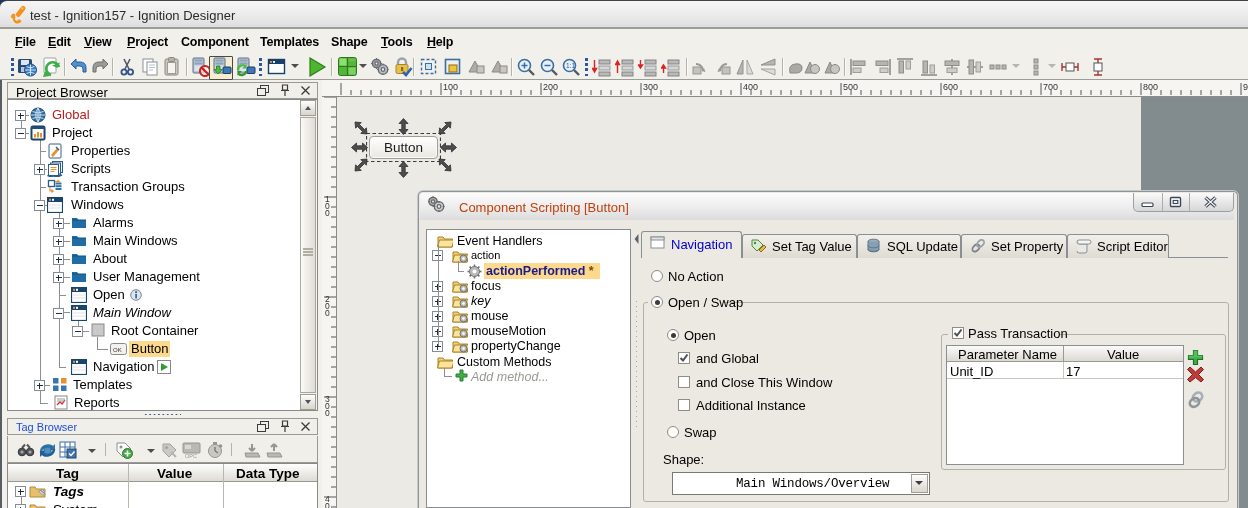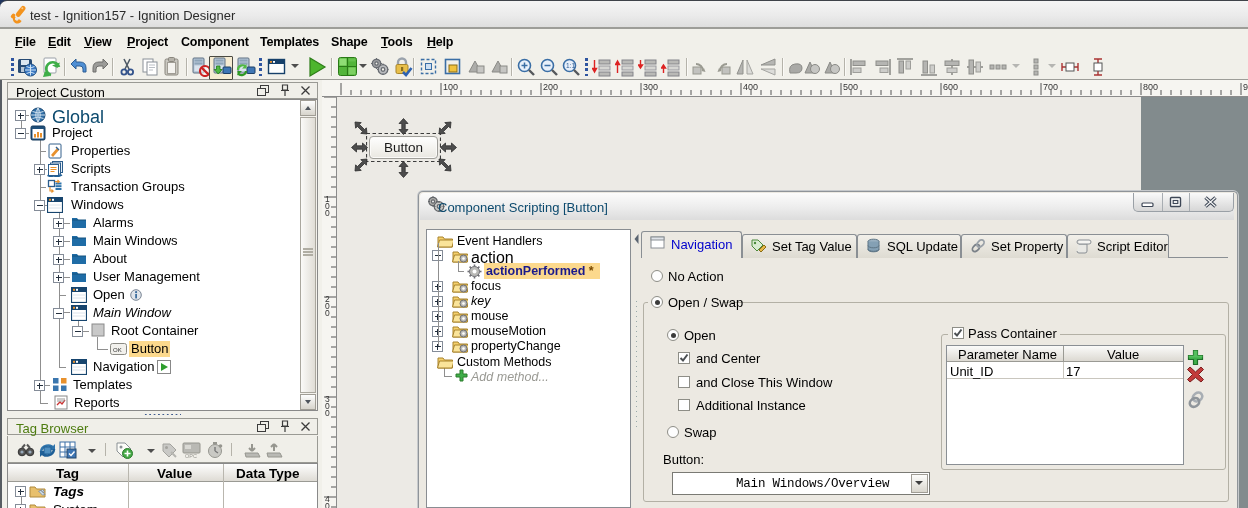--- a/index.html
+++ b/index.html
@@ -280,21 +280,21 @@
 <div class="abs" style="left:1048px;top:64px;width:0;height:0;border-left:4px solid transparent;border-right:4px solid transparent;border-top:4.5px solid #b5b5b2;"></div>
 <svg class="abs" style="left:1060px;top:57px" width="20" height="20" viewBox="0 0 20 20">
     <path d="M2 10 h16 M2 6 v8 M18 6 v8" stroke="#a33" stroke-width="1.4"></path>
     <rect x="6" y="6" width="8" height="8" fill="#fff" stroke="#555"></rect>
   </svg>
 <svg class="abs" style="left:1088px;top:57px" width="20" height="20" viewBox="0 0 20 20">
     <path d="M10 2 v16 M6 2 h8 M6 18 h8" stroke="#a33" stroke-width="1.4"></path>
     <rect x="6" y="6" width="8" height="8" fill="#fff" stroke="#555"></rect>
   </svg>
 <div class="abs" style="left:7px;top:82px;width:311px;height:17px;background:#f0efe9;border:1px solid #9a9a94;box-sizing:border-box;"></div>
-<div class="abs txt" style="left:16px;top:84.5px;font-size:13px;color:#000;">Project Custom</div>
+<div class="abs txt" style="left:16px;top:84.5px;font-size:13px;color:#000;">Project Browser</div>
 <svg class="abs" style="left:257px;top:85px" width="12" height="11">
     <rect x="3.5" y="0.5" width="8" height="7" fill="none" stroke="#3b3b3b"></rect>
     <rect x="0.5" y="3.5" width="8" height="7" fill="#f0efe9" stroke="#3b3b3b"></rect>
   </svg>
 <svg class="abs" style="left:280px;top:84px" width="10" height="13">
     <path d="M2.5 1 h5 v5 h-5 z M1 6.5 h8 M5 6.5 v5.5" stroke="#3b3b3b" fill="none" stroke-width="1.2"></path>
   </svg>
 <svg class="abs" style="left:300px;top:85px" width="11" height="11">
     <path d="M1.5 1.5 L9.5 9.5 M9.5 1.5 L1.5 9.5" stroke="#3b3b3b" stroke-width="1.3"></path>
   </svg>
@@ -326,21 +326,21 @@
 <div class="abs" style="left:45px;top:169px;width:2px;height:1px;background:#8f8f8f;"></div>
 <div class="abs" style="left:45px;top:205px;width:2px;height:1px;background:#8f8f8f;"></div>
 <div class="abs" style="left:45px;top:385px;width:5px;height:1px;background:#8f8f8f;"></div>
 <div class="abs" style="left:26px;top:133px;width:3px;height:1px;background:#8f8f8f;"></div>
 <div class="abs" style="left:26px;top:115px;width:3px;height:1px;background:#8f8f8f;"></div>
 <div class="exp plus" style="left:15px;top:110px;"></div>
 <svg class="abs" style="left:30px;top:107px" width="16" height="16" viewBox="0 0 16 16">
     <circle cx="8" cy="8" r="7" fill="#2e6ca4" stroke="#1c4a74"></circle>
     <path d="M1 8 h14 M8 1 v14 M2.5 4.5 q5.5 3 11 0 M2.5 11.5 q5.5 -3 11 0 M8 1 q-4.5 7 0 14 M8 1 q4.5 7 0 14" stroke="#cfe0ee" fill="none" stroke-width="1"></path>
   </svg>
-<div class="abs txt" style="left:52px;top:107px;font-size:18px;color:#0c4a6e;">Global</div>
+<div class="abs txt" style="left:52px;top:107px;font-size:13px;color:#b91c1c;">Global</div>
 <div class="exp" style="left:15px;top:128px;"></div>
 <svg class="abs" style="left:30px;top:125px" width="16" height="16" viewBox="0 0 16 16">
     <rect x="1" y="1" width="14" height="14" rx="1.5" fill="#1f4f7a" stroke="#143a5c"></rect>
     <rect x="2.5" y="4" width="11" height="9.5" fill="#fff"></rect>
     <rect x="4" y="9" width="2" height="3.5" fill="#e8912d"></rect>
     <rect x="7" y="7" width="2" height="5.5" fill="#e8912d"></rect>
     <rect x="10" y="8" width="2" height="4.5" fill="#e8912d"></rect>
   </svg>
 <div class="abs txt" style="left:52px;top:125px;font-size:13px;color:#000;">Project</div>
 <svg class="abs" style="left:47px;top:143px" width="16" height="16" viewBox="0 0 16 16">
@@ -453,21 +453,21 @@
   </svg>
 <div class="abs txt" style="left:73px;top:377px;font-size:13px;color:#000;">Templates</div>
 <svg class="abs" style="left:54px;top:395px" width="14" height="15" viewBox="0 0 14 15">
     <rect x="1" y="1" width="12" height="13" fill="#fff" stroke="#888"></rect>
     <path d="M3 10 l3 -3 2 2 3 -4" stroke="#c33" fill="none" stroke-width="1.3"></path>
     <path d="M3 4 h8 M3 6 h8" stroke="#999"></path>
   </svg>
 <div class="abs txt" style="left:74px;top:395px;font-size:13px;color:#000;">Reports</div>
 <div class="abs" style="left:144px;top:412.5px;width:37px;height:3px;background-image:radial-gradient(circle 1.3px at 1.6px 1.5px,#3e5a8c 60%,transparent 66%);background-size:4.4px 3px;"></div>
 <div class="abs" style="left:7px;top:418px;width:311px;height:17px;background:#f0efe9;border:1px solid #9a9a94;box-sizing:border-box;"></div>
-<div class="abs txt" style="left:16px;top:420.5px;font-size:13px;color:#4d7c0f;">Tag Browser</div>
+<div class="abs txt" style="left:16px;top:420.5px;font-size:11px;color:#1d4ed8;">Tag Browser</div>
 <svg class="abs" style="left:257px;top:421px" width="12" height="11">
     <rect x="3.5" y="0.5" width="8" height="7" fill="none" stroke="#3b3b3b"></rect>
     <rect x="0.5" y="3.5" width="8" height="7" fill="#f0efe9" stroke="#3b3b3b"></rect>
   </svg>
 <svg class="abs" style="left:280px;top:420px" width="10" height="13">
     <path d="M2.5 1 h5 v5 h-5 z M1 6.5 h8 M5 6.5 v5.5" stroke="#3b3b3b" fill="none" stroke-width="1.2"></path>
   </svg>
 <svg class="abs" style="left:300px;top:421px" width="11" height="11">
     <path d="M1.5 1.5 L9.5 9.5 M9.5 1.5 L1.5 9.5" stroke="#3b3b3b" stroke-width="1.3"></path>
   </svg>
@@ -744,21 +744,21 @@
 <svg class="abs" style="left:427px;top:195px" width="18" height="18" viewBox="0 0 18 18">
     <g stroke="#63666b" stroke-width="1.2">
       <circle cx="6" cy="6.5" r="4.2" fill="#aeaeab"></circle>
       <circle cx="6" cy="6.5" r="1.6" fill="#ececec"></circle>
       <circle cx="12" cy="11.5" r="4.8" fill="#c9c9c6"></circle>
       <circle cx="12" cy="11.5" r="1.8" fill="#ececec"></circle>
     </g>
     <path d="M6 1 v2 M6 10 v2 M1 6.5 h2 M9 6.5 h2" stroke="#63666b"></path>
     <path d="M12 6 v2 M12 15 v2 M6.5 11.5 h2 M15.5 11.5 h2" stroke="#63666b"></path>
   </svg>
-<div class="abs txt" style="left:438px;top:200px;font-size:13px;color:#0c4a6e;">Component Scripting [Button]</div>
+<div class="abs txt" style="left:459px;top:200px;font-size:13px;color:#c2410c;">Component Scripting [Button]</div>
 <div class="abs" style="left:1133px;top:192.5px;width:101px;height:19px;background:linear-gradient(#fafafa,#e4e4e4 60%,#d6d6d6);border:1px solid #9aa0a6;border-top:0;border-radius:0 0 5px 5px;box-sizing:border-box;"></div>
 <div class="abs" style="left:1162px;top:193px;width:1px;height:18px;background:#a8adb2;"></div>
 <div class="abs" style="left:1189px;top:193px;width:1px;height:18px;background:#a8adb2;"></div>
 <svg class="abs" style="left:1141px;top:198px" width="14" height="10" viewBox="0 0 14 10">
     <rect x="1" y="5" width="11" height="3.5" rx="1" fill="#fff" stroke="#3e4756" stroke-width="1.2"></rect>
   </svg>
 <svg class="abs" style="left:1169px;top:196px" width="14" height="12" viewBox="0 0 14 12">
     <rect x="1.5" y="1.5" width="10" height="9" rx="1" fill="#fff" stroke="#3e4756" stroke-width="1.4"></rect>
     <rect x="4.2" y="4.5" width="4.6" height="3" fill="none" stroke="#3e4756" stroke-width="1.2"></rect>
   </svg>
@@ -777,21 +777,21 @@
     <path d="M1 6 L15.5 6 l-2 7 H-1 Z" fill="#fae49a" stroke="#a8832c" transform="translate(1.5,1)"></path>
   </svg>
 <div class="abs txt" style="left:457px;top:234px;font-size:12.5px;">Event Handlers</div>
 <div class="exp" style="left:432px;top:250px;"></div>
 <svg class="abs" style="left:452px;top:248px" width="16" height="16" viewBox="0 0 16 16">
     <path d="M1 4 h5 l1.5 2 H15.5 v8 H1 Z" fill="#f5d06c" stroke="#a8832c"></path>
     <path d="M1 6 L15.5 6 l-2 7 H-1 Z" fill="#fae49a" stroke="#a8832c" transform="translate(1.5,1)"></path>
     <circle cx="11.5" cy="10.5" r="3.5" fill="#b9b9b6" stroke="#6f6f74"></circle>
     <circle cx="11.5" cy="10.5" r="1.3" fill="#fff"></circle>
   </svg>
-<div class="abs txt" style="left:471px;top:249px;font-size:16px;">action</div>
+<div class="abs txt" style="left:471px;top:249px;font-size:11px;">action</div>
 <svg class="abs" style="left:467px;top:264px" width="15" height="15" viewBox="0 0 15 15">
     <circle cx="7.5" cy="7.5" r="5" fill="#b9b9b6" stroke="#6f6f74"></circle>
     <circle cx="7.5" cy="7.5" r="2" fill="#fff"></circle>
     <g stroke="#6f6f74" stroke-width="1.6">
       <line x1="7.5" y1="0.5" x2="7.5" y2="2.5"></line>
       <line x1="7.5" y1="12.5" x2="7.5" y2="14.5"></line>
       <line x1="0.5" y1="7.5" x2="2.5" y2="7.5"></line>
       <line x1="12.5" y1="7.5" x2="14.5" y2="7.5"></line>
       <line x1="2.6" y1="2.6" x2="4" y2="4"></line>
       <line x1="11" y1="11" x2="12.4" y2="12.4"></line>
@@ -894,39 +894,39 @@
 <div class="grp" style="left:643px;top:302px;width:584px;height:198px;border-radius:3px;"></div>
 <div class="abs" style="left:648px;top:295px;width:75px;height:14px;background:#ece9e2;"></div>
 <div class="rb on" style="left:651px;top:296px;"></div>
 <div class="lbl" style="left:668px;top:295px;">Open / Swap</div>
 <div class="rb on" style="left:667px;top:329px;"></div>
 <div class="lbl" style="left:684px;top:328px;">Open</div>
 <div class="cb" style="left:678px;top:352px;"></div>
 <svg class="abs" style="left:678px;top:352px" width="12" height="12">
     <path d="M2.5 6 L5 8.5 L9.5 2.5" stroke="#4b4f52" stroke-width="2" fill="none"></path>
   </svg>
-<div class="lbl" style="left:696px;top:351px;">and Center</div>
+<div class="lbl" style="left:696px;top:351px;">and Global</div>
 <div class="cb" style="left:678px;top:376px;"></div>
 <div class="lbl" style="left:696px;top:375px;">and Close This Window</div>
 <div class="cb" style="left:678px;top:399px;"></div>
 <div class="lbl" style="left:696px;top:398px;">Additional Instance</div>
 <div class="rb" style="left:667px;top:426px;"></div>
 <div class="lbl" style="left:684px;top:425px;">Swap</div>
-<div class="lbl" style="left:663px;top:452px;">Button:</div>
+<div class="lbl" style="left:663px;top:452px;">Shape:</div>
 <div class="abs" style="left:672px;top:472px;width:258px;height:23px;background:#fff;border:1px solid #7a7a74;box-sizing:border-box;"></div>
 <div class="abs txt" style="left:692px;top:477px;font-family:'Liberation Mono',monospace;font-size:12.5px;letter-spacing:-0.2px;margin-left:44px;">Main Windows/Overview</div>
 <div class="abs" style="left:911px;top:474px;width:17px;height:19px;background:linear-gradient(#fdfdfb,#d9d6cd);border:1px solid #a09d95;box-sizing:border-box;"></div>
 <div class="abs" style="left:915px;top:481px;width:0;height:0;border-left:4px solid transparent;border-right:4px solid transparent;border-top:4.5px solid #3e3e3e;"></div>
 <div class="grp" style="left:941px;top:334px;width:283px;height:134px;border-radius:3px;"></div>
 <div class="abs" style="left:948px;top:327px;width:112px;height:14px;background:#ece9e2;"></div>
 <div class="cb" style="left:952px;top:327px;"></div>
 <svg class="abs" style="left:952px;top:327px" width="12" height="12">
     <path d="M2.5 6 L5 8.5 L9.5 2.5" stroke="#4b4f52" stroke-width="2" fill="none"></path>
   </svg>
-<div class="lbl" style="left:968px;top:326px;">Pass Container</div>
+<div class="lbl" style="left:968px;top:326px;">Pass Transaction</div>
 <div class="abs" style="left:946px;top:345px;width:238px;height:120px;background:#fff;border:1px solid #8a8f94;box-sizing:border-box;"></div>
 <div class="abs" style="left:947px;top:346px;width:236px;height:15px;background:linear-gradient(#fbfbfa,#dcd9d2);border-bottom:1px solid #9a9a94;"></div>
 <div class="abs" style="left:1063px;top:346px;width:1px;height:15px;background:#9a9a94;"></div>
 <div class="abs txt" style="left:958px;top:347px;font-size:13px;">Parameter Name</div>
 <div class="abs txt" style="left:1107px;top:347px;font-size:13px;">Value</div>
 <div class="abs" style="left:947px;top:378px;width:236px;height:1px;background:#c9c6be;"></div>
 <div class="abs" style="left:1063px;top:362px;width:1px;height:16px;background:#c9c6be;"></div>
 <div class="abs txt" style="left:950px;top:364px;font-size:13px;">Unit_ID</div>
 <div class="abs txt" style="left:1066px;top:364px;font-size:13px;">17</div>
 <svg class="abs" style="left:1187px;top:349px" width="17" height="17" viewBox="0 0 17 17">

